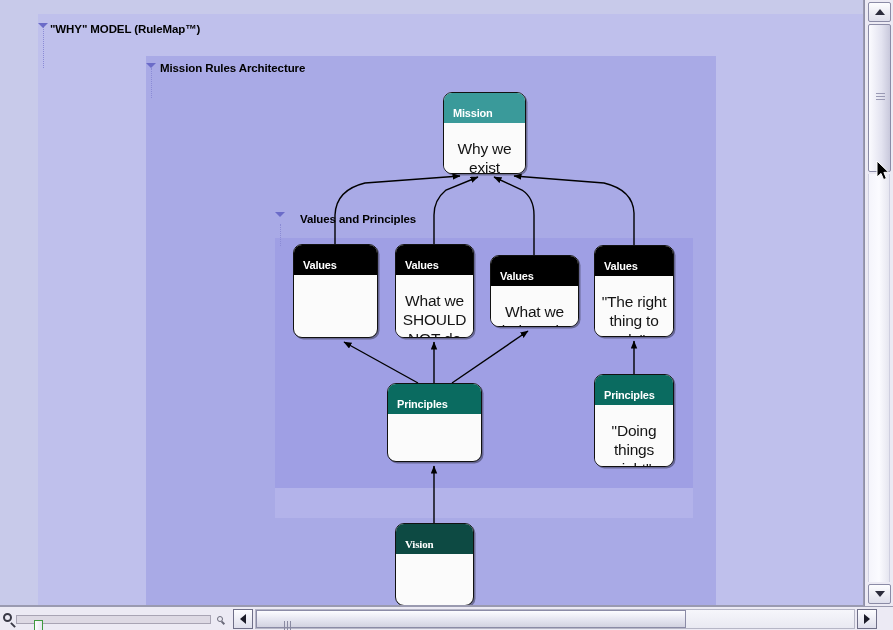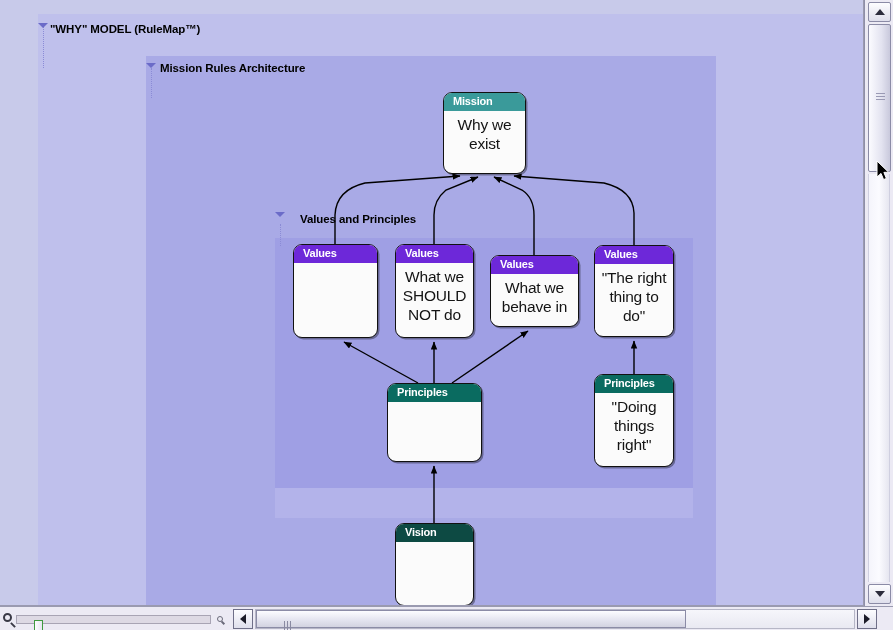--- a/index.html
+++ b/index.html
@@ -69,35 +69,35 @@
     border: 1.5px solid #111;
     border-radius: 9px;
     overflow: hidden;
     background: #fbfbfb;
     box-shadow: 1.5px 1.5px 0 rgba(0,0,0,0.35);
   }
   .node .hdr {
     font-size: 11px;
     font-weight: bold;
     color: #ffffff;
-    padding: 2px 0 3px 9px;
+    padding: 14px 0 3px 9px;
     line-height: 13px;
     letter-spacing: -0.2px;
   }
   .node .body {
     background: #fbfbfb;
     color: #141414;
     font-size: 15.5px;
     line-height: 19px;
     text-align: center;
-    padding: 4px 4px 5px 4px;
+    padding: 16px 4px 5px 4px;
     letter-spacing: -0.2px;
   }
   .t-mission .hdr  { background: #3a9a9a; }
-  .t-values  .hdr  { background: #6d28d9; }
+  .t-values  .hdr  { background: #000000; }
   .t-principles .hdr { background: #0a6b60; }
   .t-vision  .hdr  { background: #0d4a43; }
 
   
   #edges { position: absolute; left: 0; top: 0; width: 864px; height: 606px; pointer-events: none; }
 
   
   #vscroll {
     position: absolute;
     right: 0; top: 0;
@@ -283,21 +283,21 @@
 
       <div class="node t-principles" style="left:387px; top:383px; width:95px; height:79px;">
         <div class="hdr">Principles</div>
       </div>
 
       <div class="node t-principles" style="left:594px; top:374px; width:80px; height:93px;">
         <div class="hdr">Principles</div>
         <div class="body">"Doing things right"</div>
       </div>
 
-      <div class="node t-vision" style="left:395px; top:523px; width:79px; height:83px;">
+      <div class="node t-vision" style="left:395px; top:523px; width:79px; height:83px;font-family:Liberation Serif, serif;">
         <div class="hdr">Vision</div>
       </div>
 
     </div>
   </div>
 
   <div id="vscroll">
     <div class="sb-btn" id="vsb-up">
       <span class="chev chev-up"></span>
     </div>

